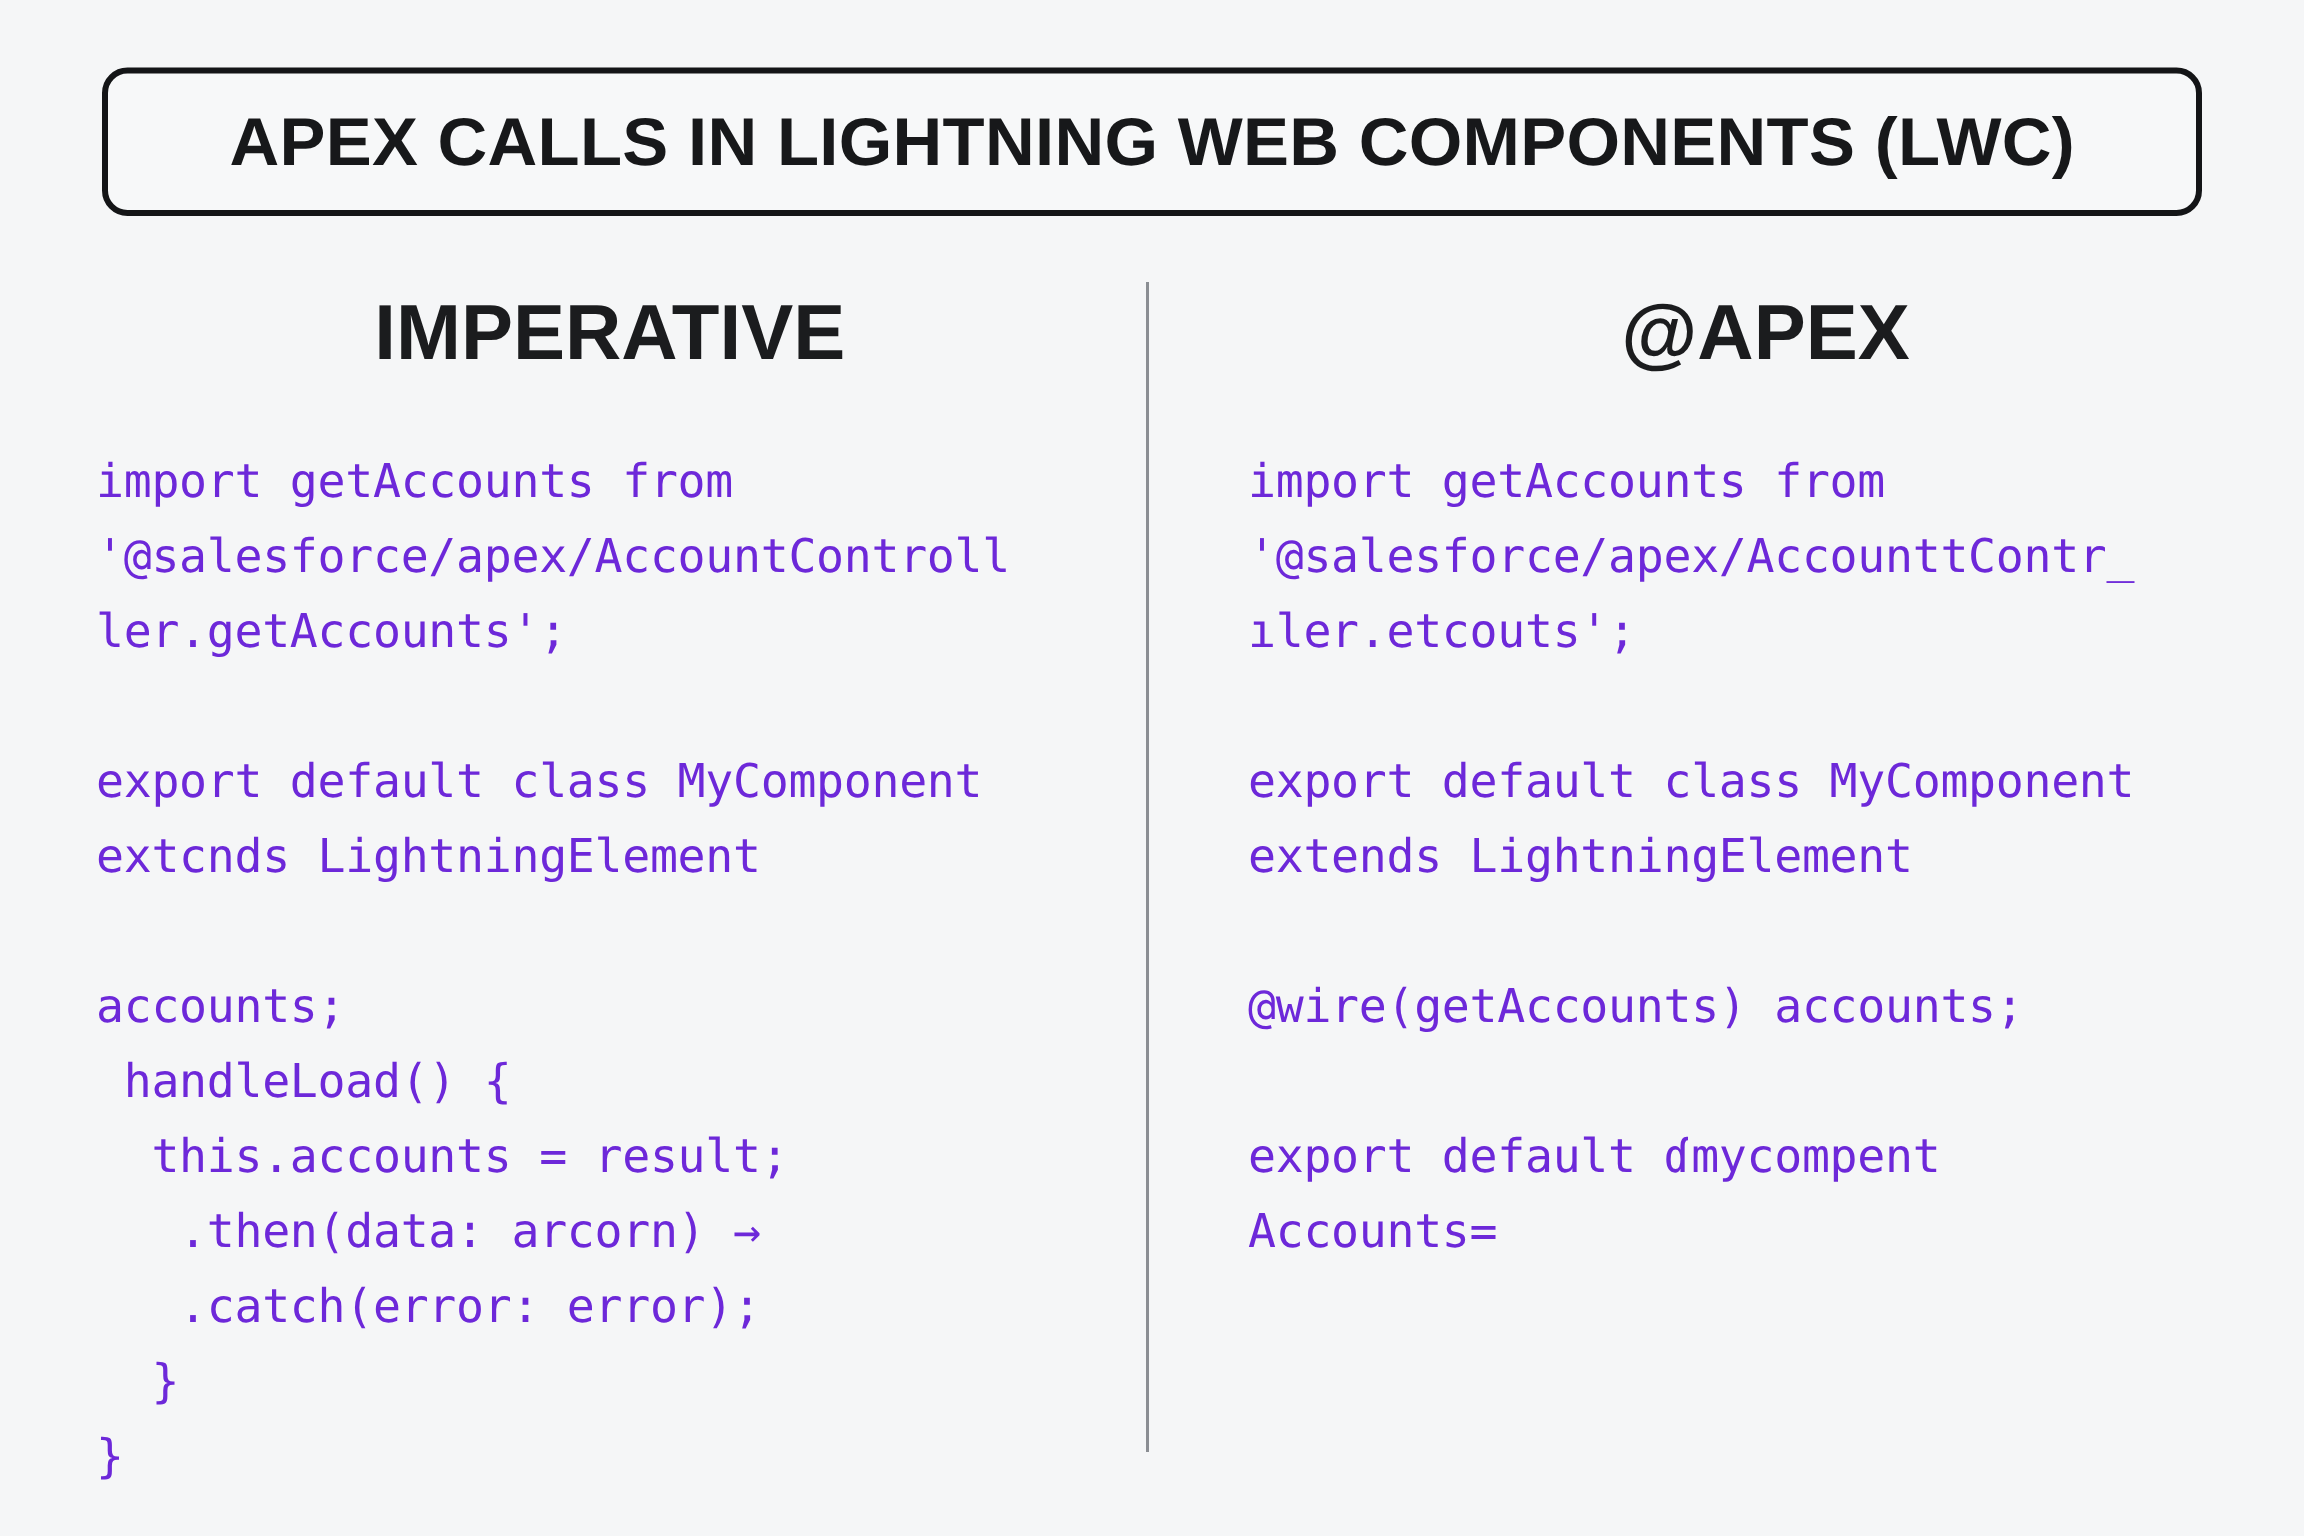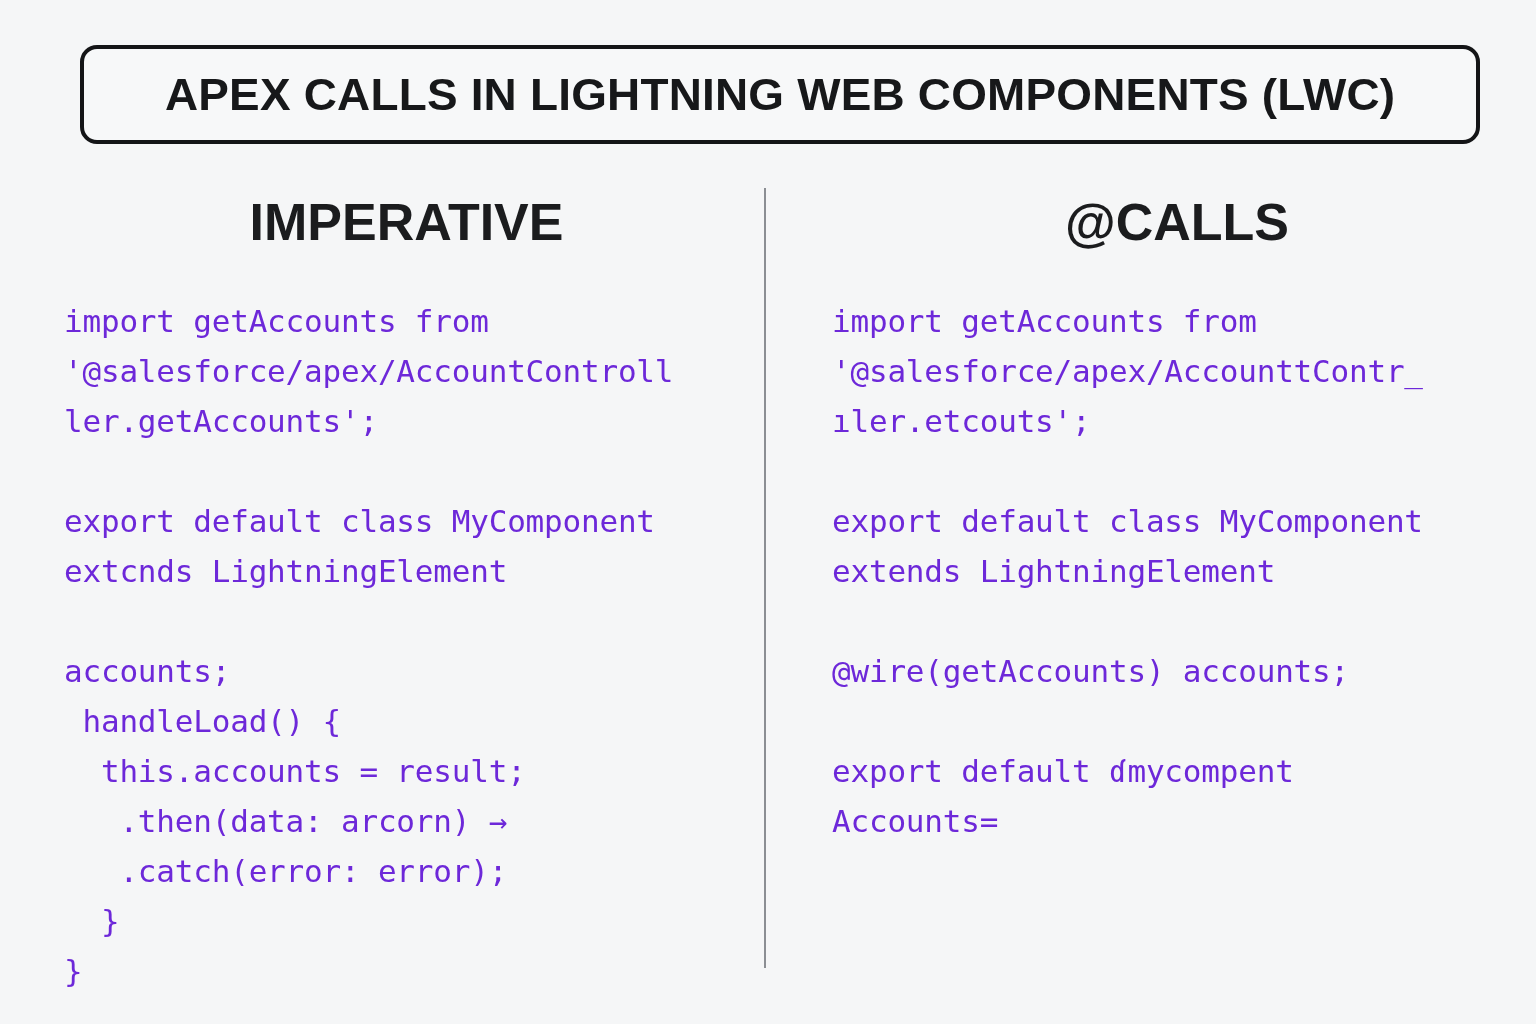--- a/index.html
+++ b/index.html
@@ -30,21 +30,20 @@
     left: 68px;
     top: 45px;
     width: 1400px;
     height: 99px;
     border: 4px solid #141517;
     border-radius: 17px;
     background: #f7f8f9;
     display: flex;
     align-items: center;
     justify-content: center;
-    margin-left: 12px;
   }
 
   .title-text {
     font-family: "Liberation Sans", sans-serif;
     font-weight: 700;
     font-size: 45px;
     letter-spacing: 0.2px;
     color: #17181a;
     white-space: nowrap;
     text-align: center;
@@ -97,21 +96,21 @@
 <body>
 
 <div class="slide">
 
   <div class="title-box">
     <div class="title-text">APEX CALLS IN LIGHTNING WEB COMPONENTS (LWC)</div>
   </div>
 
   <div class="col-heading left">IMPERATIVE</div>
 
-  <div class="col-heading right">@CALLS</div>
+  <div class="col-heading right">@APEX</div>
 
   <div class="divider"></div>
 
   <div class="code-col left" id="left-code"><span class="code-line">import getAccounts from</span><span class="code-line">'@salesforce/apex/AccountControll</span><span class="code-line">ler.getAccounts';</span><span class="code-line blank">&nbsp;</span><span class="code-line">export default class MyComponent</span><span class="code-line">extcnds LightningElement</span><span class="code-line blank">&nbsp;</span><span class="code-line">accounts;</span><span class="code-line"> handleLoad() {</span><span class="code-line">  this.accounts = result;</span><span class="code-line">   .then(data: arcorn) →</span><span class="code-line">   .catch(error: error);</span><span class="code-line">  }</span><span class="code-line">}</span></div>
 
   <div class="code-col right" id="right-code"><span class="code-line">import getAccounts from</span><span class="code-line">'@salesforce/apex/AccounttContr_</span><span class="code-line">ıler.etcouts';</span><span class="code-line blank">&nbsp;</span><span class="code-line">export default class MyComponent</span><span class="code-line">extends LightningElement</span><span class="code-line blank">&nbsp;</span><span class="code-line">@wire(getAccounts) accounts;</span><span class="code-line blank">&nbsp;</span><span class="code-line">export default ɗmycompent</span><span class="code-line">Accounts=</span></div>
 
 </div>
 
 </body></html>

